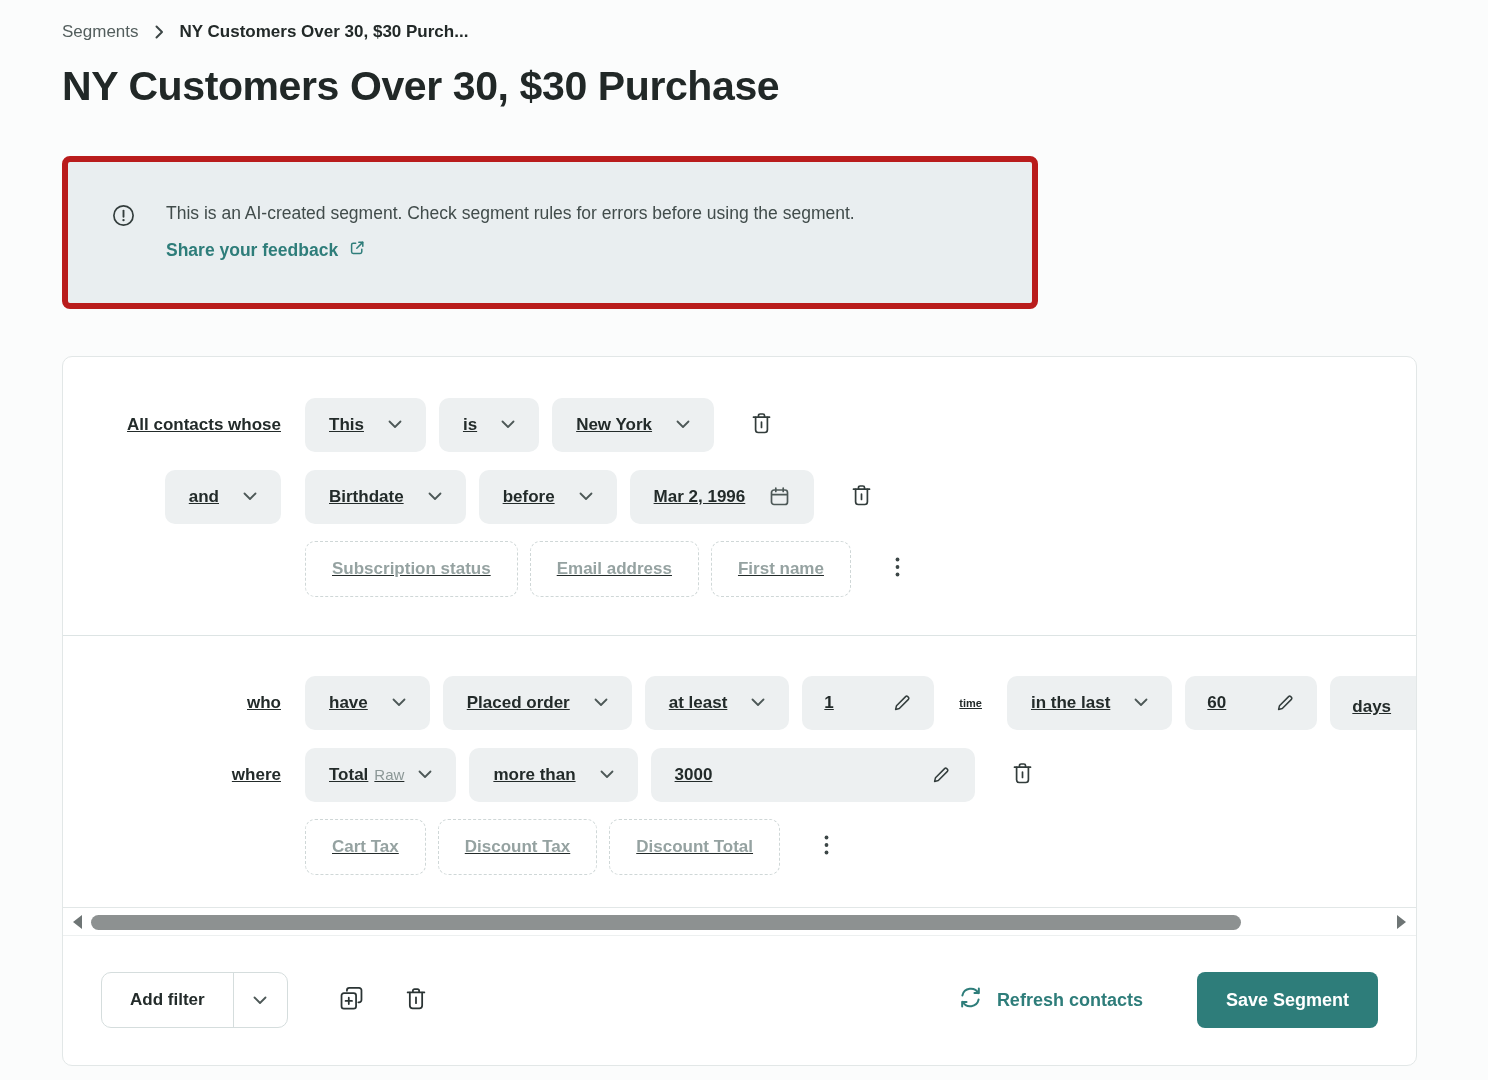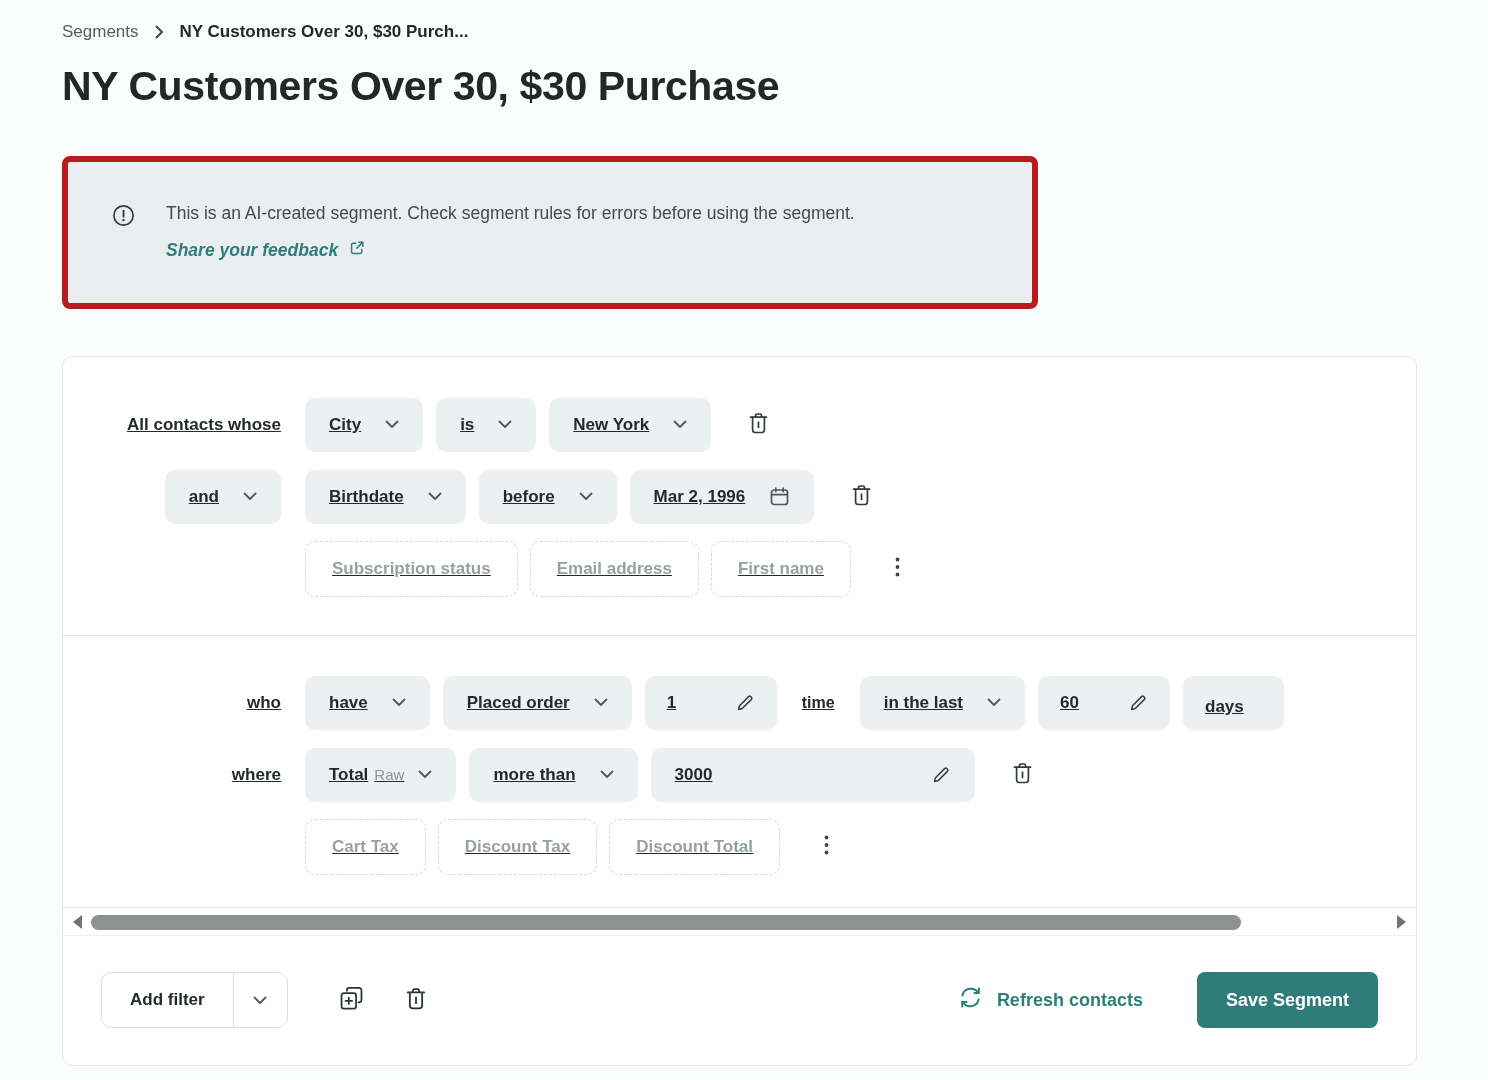--- a/index.html
+++ b/index.html
@@ -33,40 +33,39 @@
     padding: 41px 40px 42px 44px;
     display: flex; gap: 31px;
   }
   .banner-icon { color: #333d3c; flex-shrink: 0; margin-top: 1px; }
   .banner-message { font-size: 17.5px; color: #414c4b; line-height: 1.25; }
   .banner-link {
     margin-top: 15px; display: inline-flex; align-items: center; gap: 11px;
     color: var(--accent); font-weight: 700; font-size: 17.5px;
     background: none; border: none; padding: 0; cursor: pointer;
     font-family: inherit;
-    font-style: italic;
   }
 
   
   .card {
     width: 1355px; height: 710px; margin-top: 47px;
     background: #fff; border: 1px solid #e2e7e7; border-radius: 10px;
     display: flex; flex-direction: column; overflow: hidden;
   }
   .rules { flex: 1; min-height: 0; overflow: hidden; padding-top: 41px; }
   .rule-row { display: flex; align-items: center; margin-bottom: 18px; white-space: nowrap; text-decoration: underline; }
   .rule-row.tight { margin-bottom: 17px; }
   .label-col {
     width: 218px; flex-shrink: 0;
     display: flex; justify-content: flex-end; align-items: center;
     padding-right: 0;
   }
   .pill-zone { display: flex; align-items: center; gap: 13px; margin-left: 24px; }
   .row-label { font-size: 17px; font-weight: 600; color: #232b2a; }
-  .inline-label { font-size: 16px; font-weight: 600; color: #232b2a; margin: 0 12px; }
+  .inline-label { font-size: 11px; font-weight: 600; color: #232b2a; margin: 0 12px; }
 
   .pill {
     display: inline-flex; align-items: center; gap: 24px;
     height: 54px; padding: 0 24px; flex-shrink: 0;
     background: #edf0f1; border: none; border-radius: 10px;
     font-size: 17px; font-weight: 600; color: #232b2a;
     font-family: inherit; cursor: pointer;
   }
   .pill .chev { display: flex; color: #4d5857; }
   .pill .mod { color: #8b9796; font-weight: 400; font-size: 15px; margin-left: -8px; }
@@ -188,21 +187,21 @@
   <div class="card">
 
     <div class="rules">
 
       <div class="rule-row">
         <div class="label-col">
           <span class="row-label">All contacts whose</span>
         </div>
         <div class="pill-zone">
           <button class="pill">
-            <span>City</span>
+            <span>This</span>
             <span class="chev">
                 <svg width="14" height="9" viewBox="0 0 14 9">
                   <path d="M1.5 1.5L7 7l5.5-5.5" fill="none" stroke="currentColor" stroke-width="1.8" stroke-linecap="round" stroke-linejoin="round"></path>
                 </svg>
               </span>
           </button>
           <button class="pill">
             <span>is</span>
             <span class="chev">
                 <svg width="14" height="9" viewBox="0 0 14 9">
@@ -302,20 +301,28 @@
           <button class="pill">
             <span>have</span>
             <span class="chev">
                 <svg width="14" height="9" viewBox="0 0 14 9">
                   <path d="M1.5 1.5L7 7l5.5-5.5" fill="none" stroke="currentColor" stroke-width="1.8" stroke-linecap="round" stroke-linejoin="round"></path>
                 </svg>
               </span>
           </button>
           <button class="pill">
             <span>Placed order</span>
+            <span class="chev">
+                <svg width="14" height="9" viewBox="0 0 14 9">
+                  <path d="M1.5 1.5L7 7l5.5-5.5" fill="none" stroke="currentColor" stroke-width="1.8" stroke-linecap="round" stroke-linejoin="round"></path>
+                </svg>
+              </span>
+          </button>
+          <button class="pill">
+            <span>at least</span>
             <span class="chev">
                 <svg width="14" height="9" viewBox="0 0 14 9">
                   <path d="M1.5 1.5L7 7l5.5-5.5" fill="none" stroke="currentColor" stroke-width="1.8" stroke-linecap="round" stroke-linejoin="round"></path>
                 </svg>
               </span>
           </button>
           <button class="pill pill-value">
             <span>1</span>
             <span class="pencil">
                 <svg width="20" height="20" viewBox="0 0 20 20">

